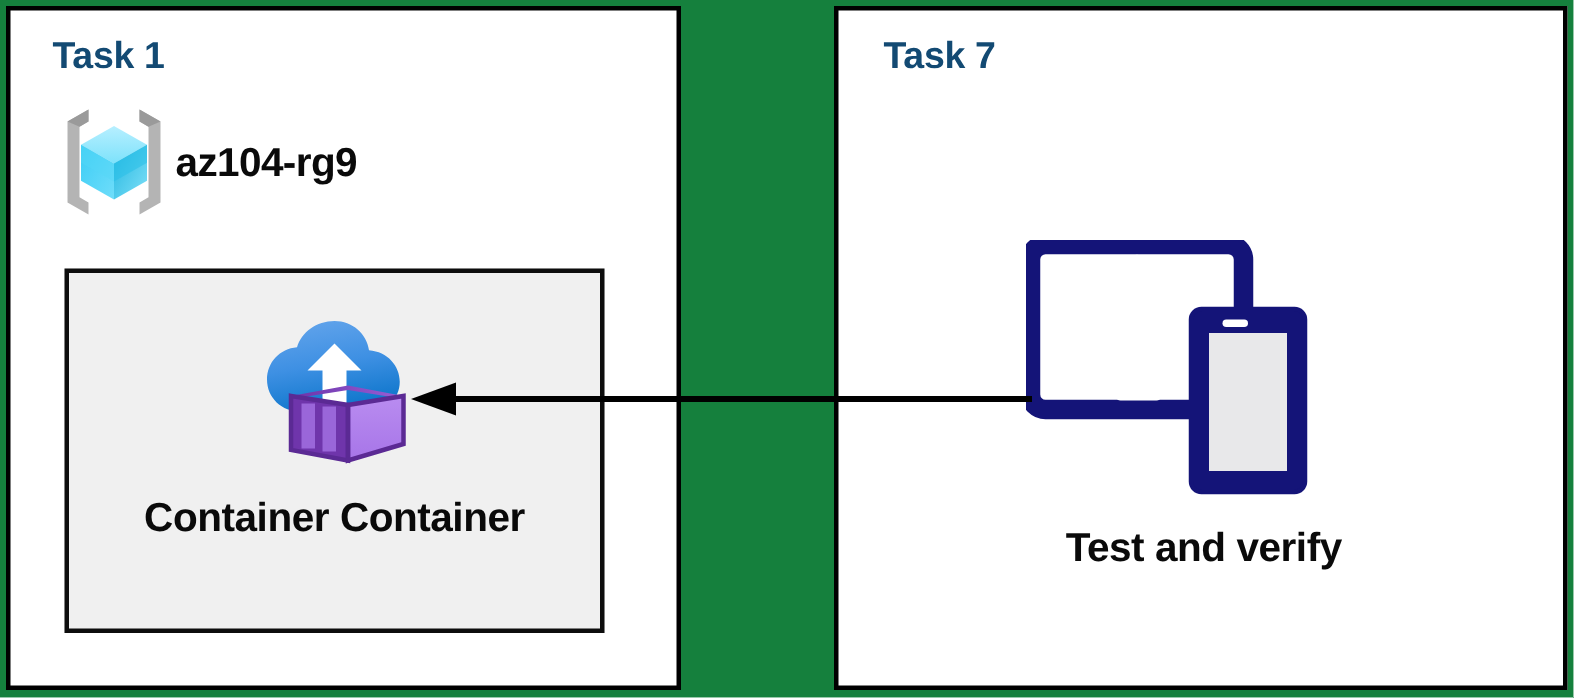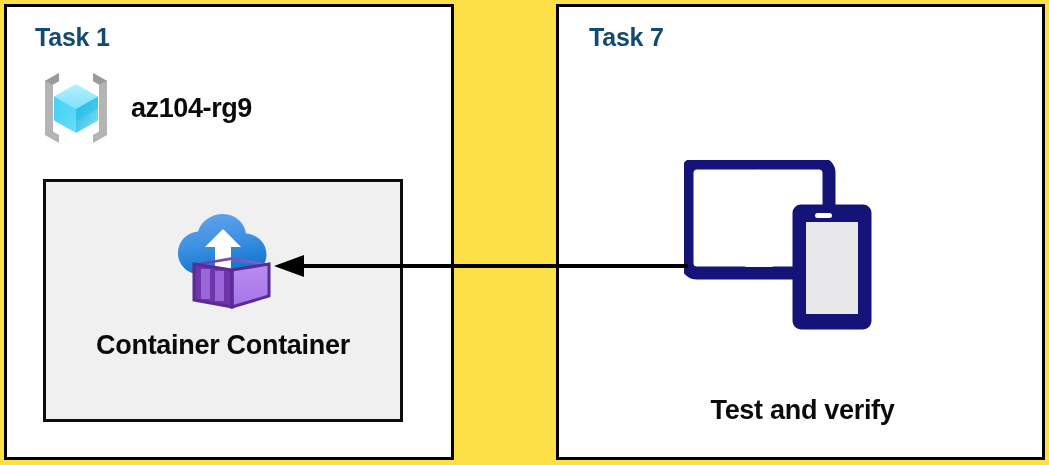--- a/index.html
+++ b/index.html
@@ -7,21 +7,21 @@
     padding: 0;
     background: #ffffff;
   }
   body {
     font-family: "Liberation Sans", sans-serif;
   }
   #canvas {
     position: relative;
     width: 1049px;
     height: 465px;
-    background: #fde047;
+    background: #15803d;
     overflow: hidden;
   }
   .panel {
     position: absolute;
     box-sizing: border-box;
     border: 3px solid #000000;
     background: #ffffff;
   }
   #panel-task1 {
     left: 4px;
@@ -46,21 +46,20 @@
   #title-task1 { left: 28px; top: 16px; }
   #title-task2 { left: 30px; top: 16px; }
 
   
   #rg-row {
     position: absolute;
     left: 28px;
     top: 60px;
     display: flex;
     align-items: center;
-    gap: 14px;
   }
   #rg-icon { width: 82px; height: 82px; display: block; }
   #rg-label {
     font-size: 27px;
     font-weight: bold;
     color: #0a0a0a;
     letter-spacing: -0.4px;
     white-space: nowrap;
   }
 
@@ -108,21 +107,20 @@
   #devices-label {
     position: absolute;
     left: 560px;
     top: 350px;
     width: 485px;
     text-align: center;
     font-size: 27px;
     font-weight: bold;
     color: #0a0a0a;
     letter-spacing: -0.3px;
-    margin-top: 45px;
   }
 
   
   #connector {
     position: absolute;
     left: 270px;
     top: 250px;
     width: 420px;
     height: 32px;
     display: block;

